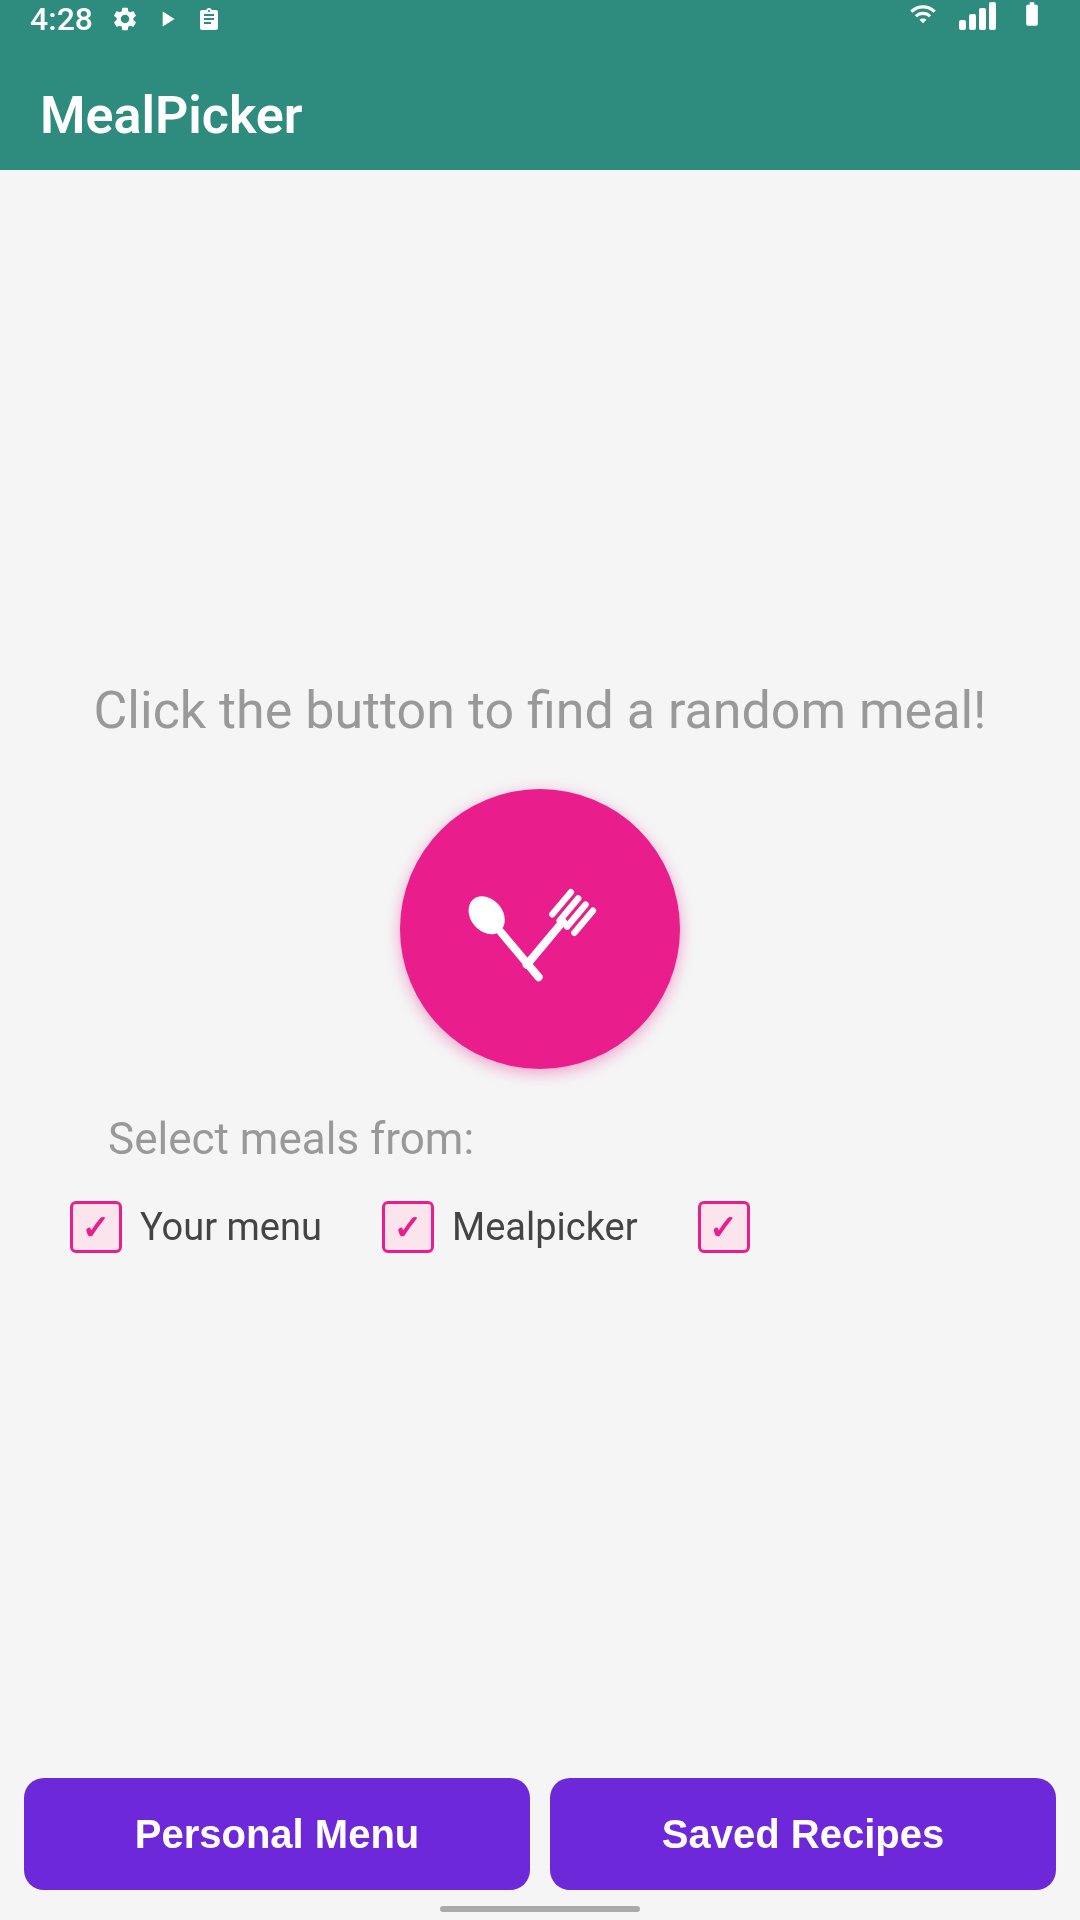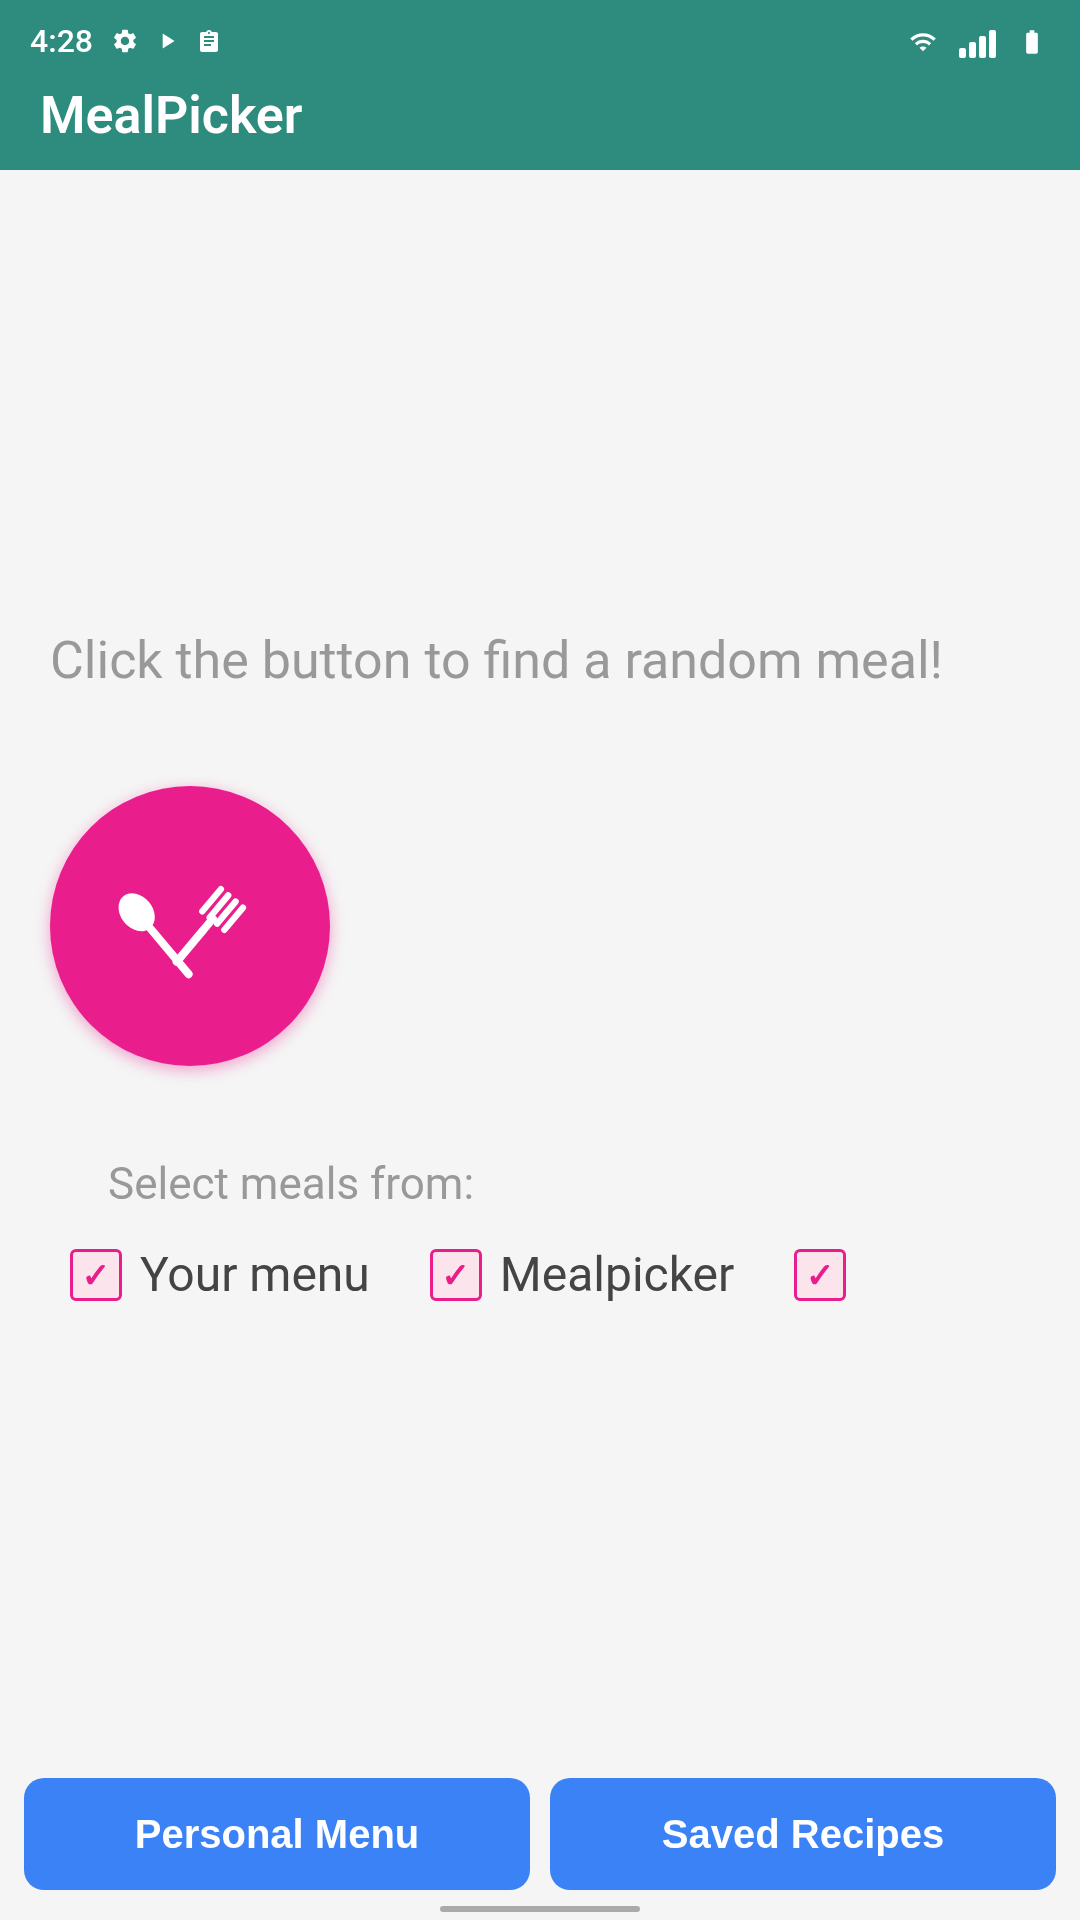--- a/index.html
+++ b/index.html
@@ -17,21 +17,21 @@
       overflow: hidden;
       position: relative;
     }
 
     
     .status-bar {
       width: 100%;
       height: 60px;
       background: #2d8c7e;
       display: flex;
-      align-items: flex-end;
+      align-items: flex-start;
       justify-content: space-between;
       padding: 0 30px;
     }
 
     .status-bar-left {
       display: flex;
       align-items: center;
       gap: 18px;
     }
 
@@ -77,24 +77,24 @@
       font-weight: 600;
     }
 
     
     .main-content {
       width: 100%;
       height: calc(1920px - 60px - 110px - 160px);
       background: #f5f5f5;
       display: flex;
       flex-direction: column;
-      align-items: flex-start;
+      align-items: center;
       justify-content: center;
       padding: 60px 50px;
-      gap: 92px;
+      gap: 44px;
     }
 
     .tagline {
       color: #999;
       font-size: 52px;
       text-align: center;
       font-weight: 400;
       line-height: 1.3;
     }
 
@@ -162,21 +162,21 @@
 
     .checkbox-check {
       color: #e91e8c;
       font-size: 34px;
       font-weight: 700;
       line-height: 1;
     }
 
     .checkbox-label {
       color: #444;
-      font-size: 48px;
+      font-size: 38px;
       font-weight: 400;
     }
 
     
     .bottom-nav {
       position: absolute;
       bottom: 0;
       left: 0;
       width: 100%;
       height: 160px;
@@ -186,21 +186,21 @@
       gap: 0;
       padding: 18px 24px 30px 24px;
       gap: 20px;
     }
 
     .nav-button {
       flex: 1;
       height: 100%;
       border-radius: 20px;
       border: none;
-      background: #3b82f6;
+      background: #6d28d9;
       color: white;
       font-size: 40px;
       font-weight: 600;
       cursor: pointer;
       display: flex;
       align-items: center;
       justify-content: center;
     }
 
     

